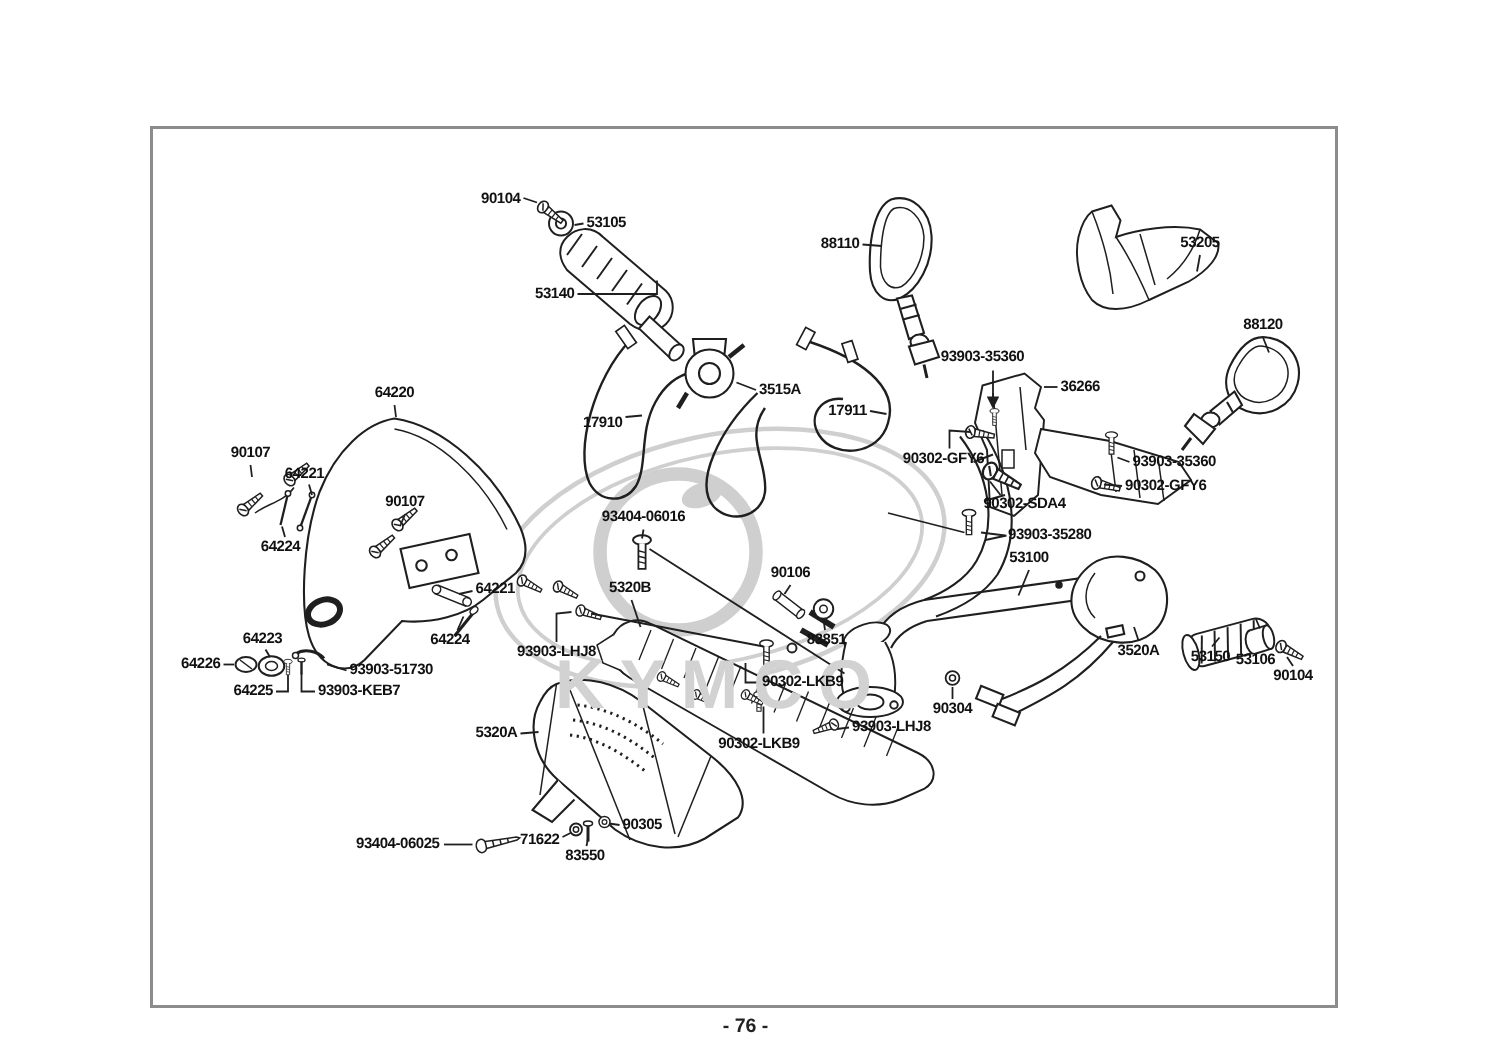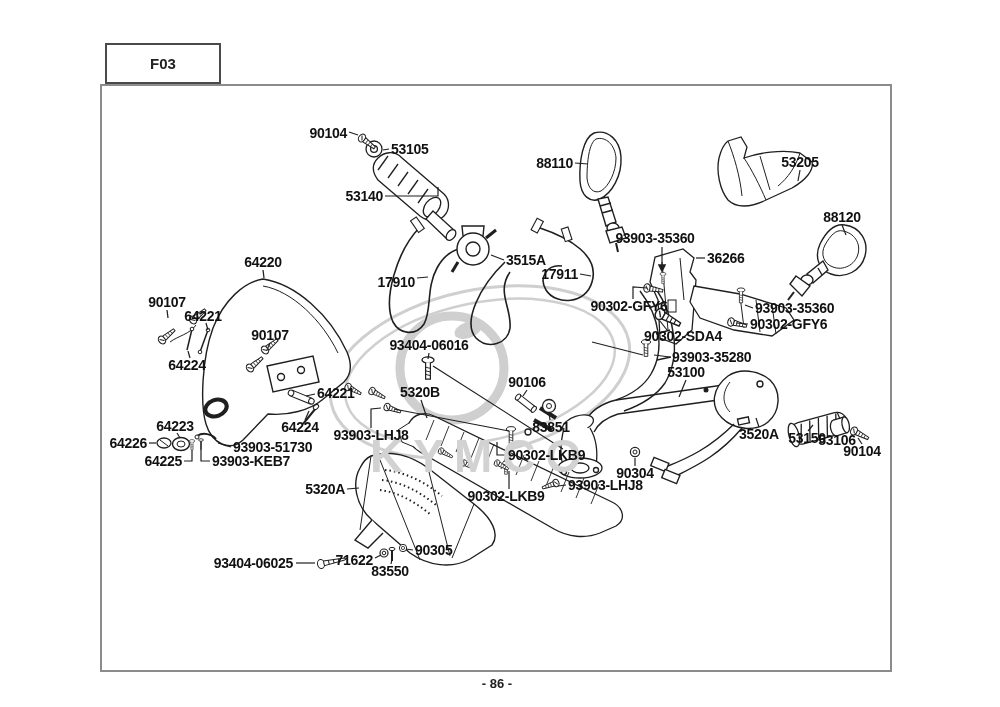--- a/index.html
+++ b/index.html
@@ -8,21 +8,21 @@
   .main-border{position:absolute;left:100px;top:84px;width:792px;height:588px;
         border:2px solid #8c8c8c;box-sizing:border-box;}
   .header-box{position:absolute;left:105px;top:43px;width:116px;height:41px;
         border:2px solid #4a4a4a;box-sizing:border-box;display:flex;align-items:center;justify-content:center;
         font-weight:bold;font-size:15px;color:#222;background:#fff;}
   .header-title{position:absolute;left:255px;top:55px;font-weight:bold;font-size:15.5px;color:#222;white-space:nowrap;}
   .footer-page{position:absolute;left:497px;top:676px;transform:translateX(-50%);
         font-weight:bold;font-size:13px;color:#222;}
   #diagram{position:absolute;left:0;top:0;width:1000px;height:707px;}
   #label-layer{position:absolute;left:0;top:0;width:1000px;height:707px;pointer-events:none;}
-  .lbl{position:absolute;font-weight:bold;font-size:14px;letter-spacing:-0.3px;color:#111;white-space:nowrap;}
+  .lbl{position:absolute;font-weight:bold;font-size:10px;letter-spacing:-0.3px;color:#111;white-space:nowrap;}
   .lbl.middle{transform:translate(-50%,-50%);}
   .lbl.start{transform:translate(0,-50%);}
   .lbl.end{transform:translate(-100%,-50%);}
   .wm-text{font-weight:bold;letter-spacing:10px;}
 </style>
 </head>
 <body>
 
 <div class="page">
 
@@ -347,23 +347,20 @@
         <polyline points="375,558 381,555" fill="none" stroke="#1f1f1f" stroke-width="1.2"></polyline>
         <polyline points="413,550 406,549" fill="none" stroke="#1f1f1f" stroke-width="1.2"></polyline>
         <polyline points="391,564 392,559" fill="none" stroke="#1f1f1f" stroke-width="1.2"></polyline>
       </g>
 
     <text class="wm-text" x="370" y="472" font-family="Liberation Sans, sans-serif" font-size="46" fill="#d2d2d2">KYMCO</text>
   </svg>
 
   <div class="main-border"></div>
 
-  <div class="header-box">
-    <span>F03</span>
-  </div>
 
   <div id="label-layer">
       <div class="lbl end" style="left: 347px; top: 133px;">90104</div>
       <div class="lbl start" style="left: 391px; top: 149px;">53105</div>
       <div class="lbl end" style="left: 383px; top: 196px;">53140</div>
       <div class="lbl end" style="left: 573px; top: 163px;">88110</div>
       <div class="lbl middle" style="left: 800px; top: 162px;">53205</div>
       <div class="lbl middle" style="left: 842px; top: 217px;">88120</div>
       <div class="lbl middle" style="left: 655px; top: 238px;">93903-35360</div>
       <div class="lbl start" style="left: 707px; top: 258px;">36266</div>
@@ -401,14 +398,14 @@
       <div class="lbl middle" style="left: 759px; top: 434px;">3520A</div>
       <div class="lbl middle" style="left: 807px; top: 438px;">53150</div>
       <div class="lbl middle" style="left: 862px; top: 451px;">90104</div>
       <div class="lbl end" style="left: 345px; top: 489px;">5320A</div>
       <div class="lbl end" style="left: 293px; top: 563px;">93404-06025</div>
       <div class="lbl end" style="left: 373px; top: 560px;">71622</div>
       <div class="lbl start" style="left: 415px; top: 550px;">90305</div>
       <div class="lbl middle" style="left: 390px; top: 571px;">83550</div>
     </div>
 
-  <div class="footer-page">- 86 -</div>
+  <div class="footer-page">- 76 -</div>
 </div>
 
 </body></html>

